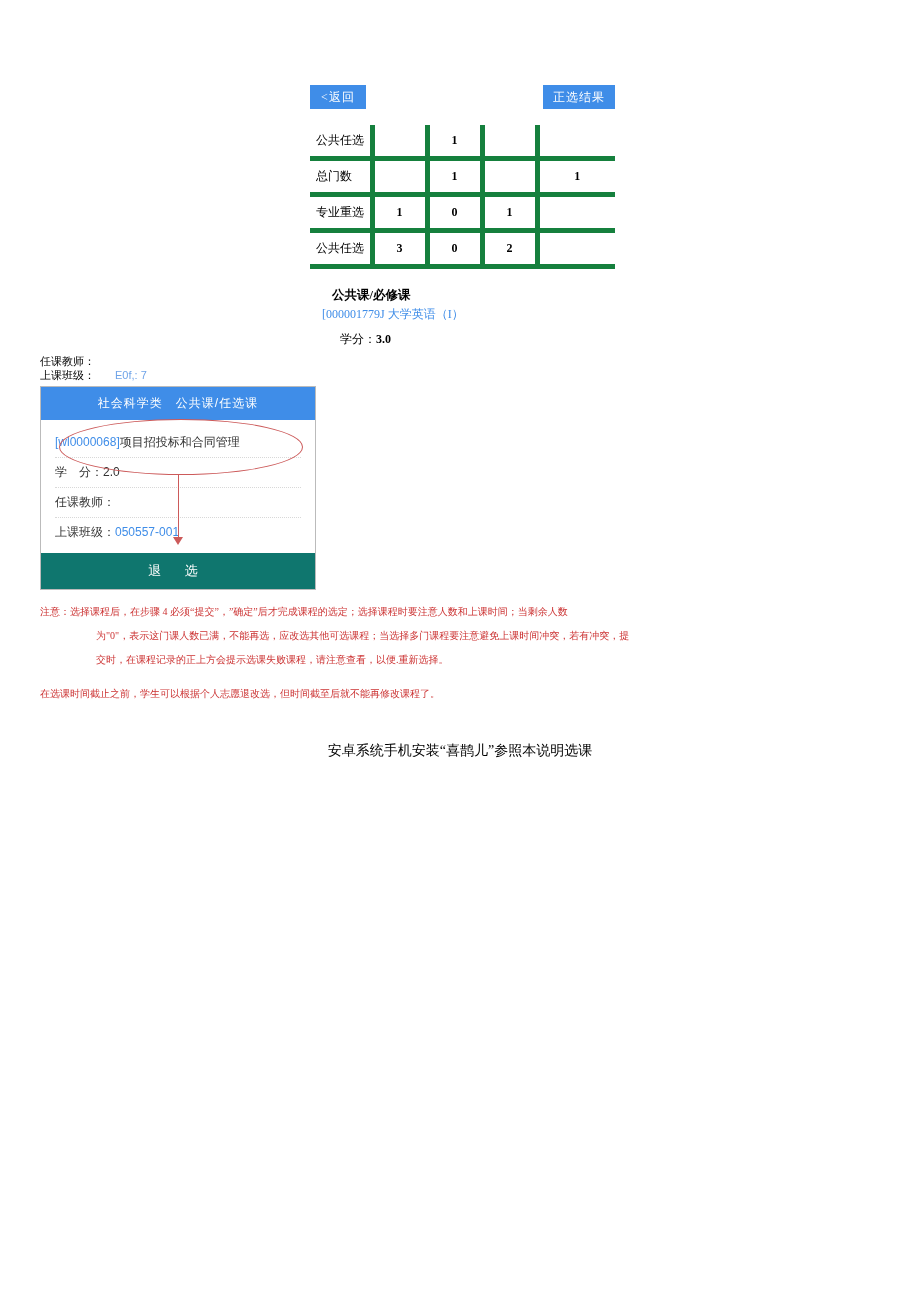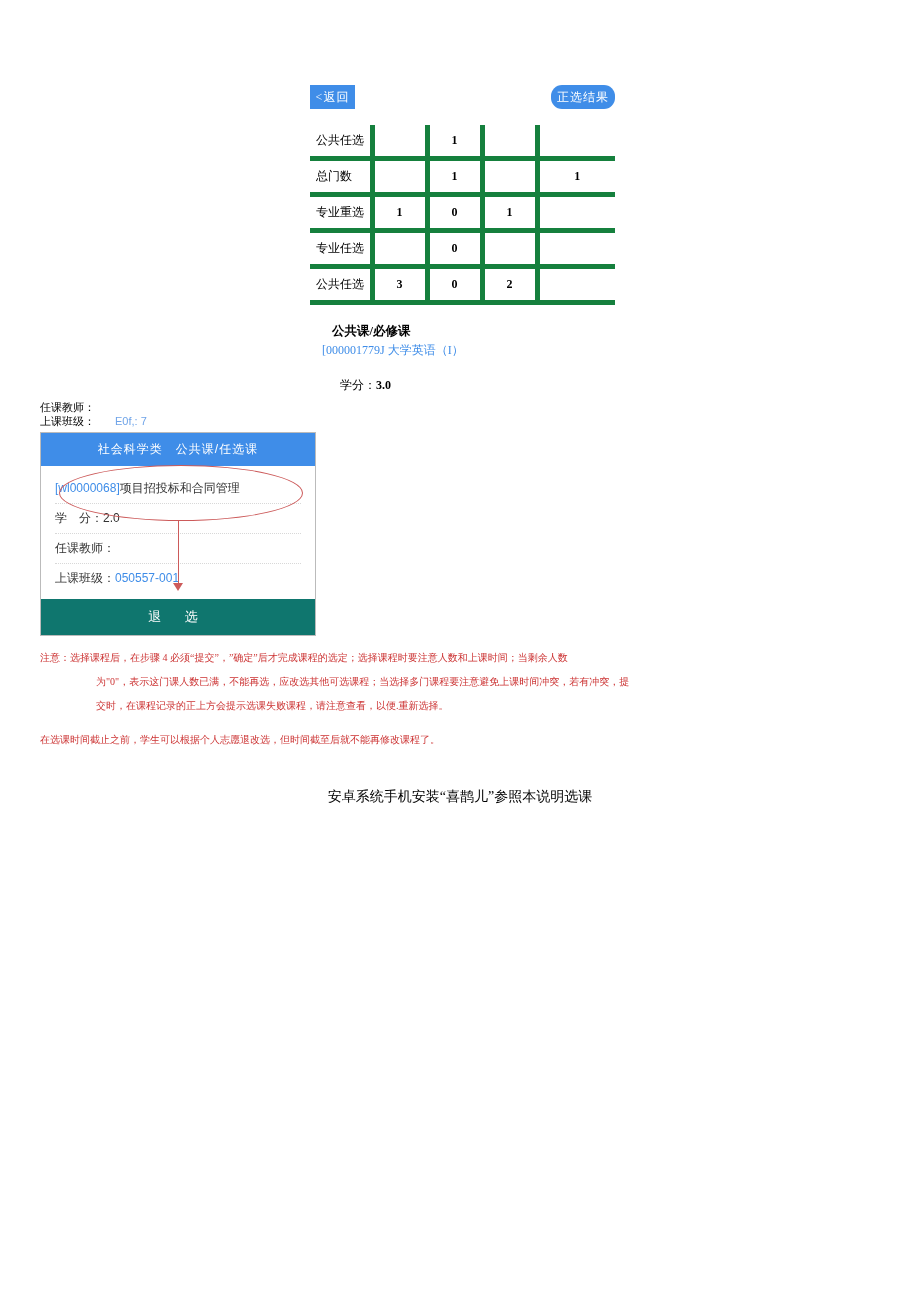--- a/index.html
+++ b/index.html
@@ -9,40 +9,40 @@
     width: 920px;
     font-family: "SimSun", "Songti SC", serif;
     font-size: 13px;
     color: #000;
     background: #fff;
   }
   .page { width: 920px; padding: 85px 40px 40px 40px; }
   .upper-block { margin-left: 270px; width: 305px; position: relative; }
   .topbar { display: flex; height: 24px; }
   .back-btn {
-    width: 45px; background: #3f8de8; color: #fff;
+    width: 56px; background: #3f8de8; color: #fff;
     font-size: 12px; display: flex; align-items: center;
     justify-content: center; letter-spacing: 1px;
   }
   .top-mid { flex: 1; }
   .result-btn {
-    width: 64px; background: #3f8de8; color: #fff;
+    width: 72px; background: #3f8de8; color: #fff;
     font-size: 12px; display: flex; align-items: center;
-    justify-content: center; letter-spacing: 1px; border-radius: 11px;
+    justify-content: center; letter-spacing: 1px;
   }
   table.sel { border-collapse: collapse; width: 100%; font-size: 12px; margin-top: 16px; }
   table.sel td, table.sel th { border: 5px solid #15803d; padding: 7px 4px; text-align: center; }
   table.sel td:first-child, table.sel th:first-child { text-align: left; padding-left: 6px; border-left: none; }
   table.sel tr td:last-child, table.sel tr th:last-child { border-right: none; }
   table.sel tr:first-child td { border-top: none; }
   .bold { font-weight: bold; }
   .course-head { margin: 18px 0 2px 22px; font-size: 12.5px; font-weight: bold; }
   .course-id-line { margin-left: 12px; font-size: 12px; color: #3f8de8; }
   .course-eng { color: #3f8de8; font-family: Liberation Serif, serif; }
-  .cred-line { margin-left: 30px; font-size: 12px; margin-top: 18px; }
+  .cred-line { margin-left: 30px; font-size: 12px; margin-top: 8px; }
   .cred-line .v { font-weight: bold; }
   .left-labels { font-size: 11px; margin-top: 6px; line-height: 14px; }
   .left-labels .l1 { }
   .left-labels .l2 { }
   .left-labels .blue-x { color: #6ea3e8; margin-left: 20px; font-family: Arial; }
   .mobile-card {
     width: 276px; position: relative;
     border: 1px solid #bbb; margin-top: 4px;
     font-family: "Microsoft YaHei", sans-serif;
   }
@@ -111,27 +111,20 @@
         <td class="bold">1</td>
       </tr>
       <tr>
         <td>专业重选</td>
         <td class="bold">1</td>
         <td class="bold">0</td>
         <td class="bold">1</td>
         <td class="bold"></td>
       </tr>
       <tr>
-        <td>专业任选</td>
-        <td class="bold"></td>
-        <td class="bold">0</td>
-        <td class="bold"></td>
-        <td class="bold"></td>
-      </tr>
-      <tr>
         <td>公共任选</td>
         <td class="bold">3</td>
         <td class="bold">0</td>
         <td class="bold">2</td>
         <td class="bold"></td>
       </tr>
     </tbody>
       </table>
 
     <div class="course-head">公共课/必修课</div>

